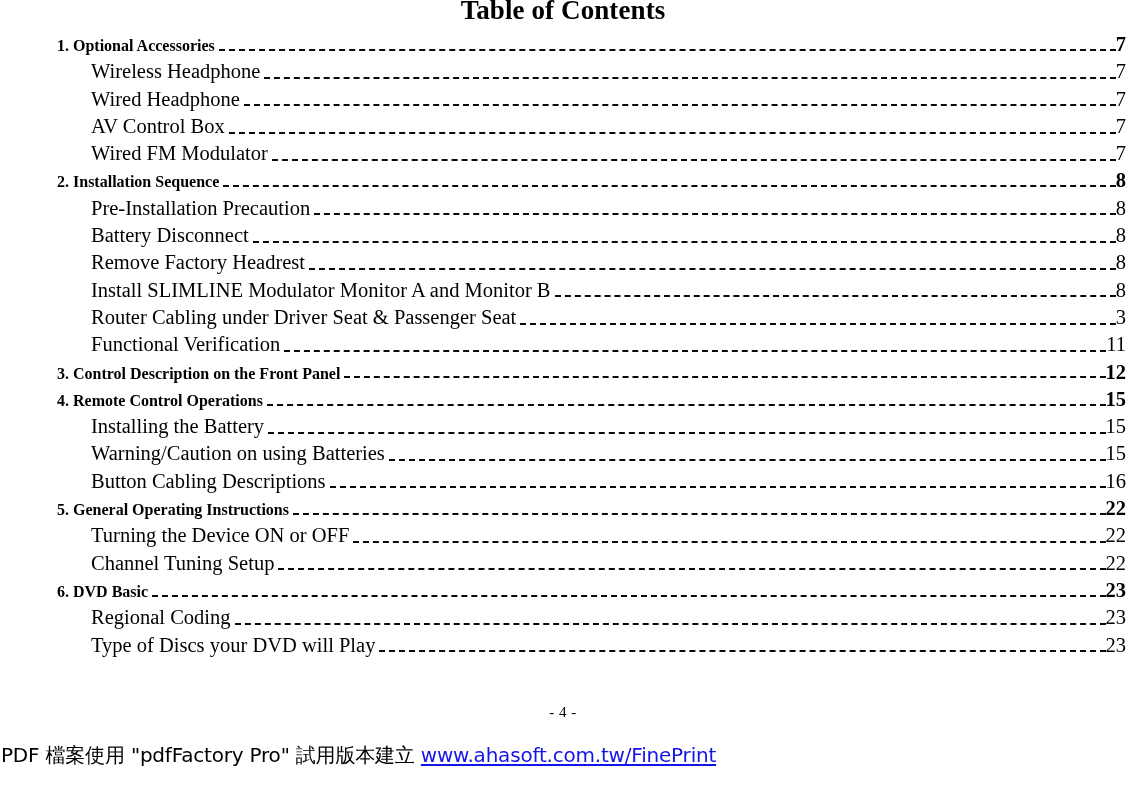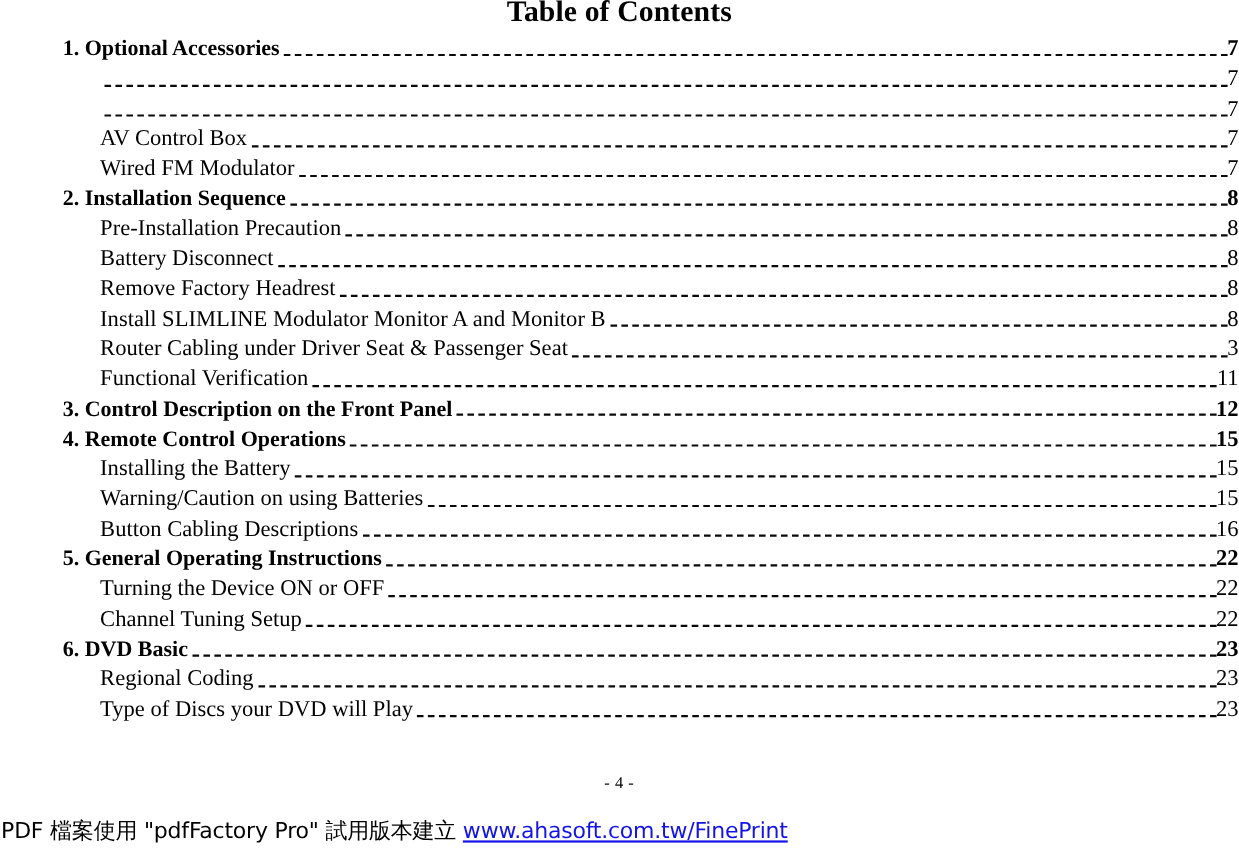--- a/index.html
+++ b/index.html
@@ -50,21 +50,21 @@
   .toc-row .label {
     flex: 0 0 auto;
     font-size: 20.5px;
   }
   
   .toc-row.level-1 {
     padding-left: 57px;
   }
   .toc-row.level-1 .label {
     font-weight: bold;
-    font-size: 20px;
+    font-size: 16px;
   }
   
   .toc-row.level-2 {
     padding-left: 91px;
   }
   .toc-row.level-2 .label {
     font-weight: normal;
   }
 
   
@@ -130,24 +130,26 @@
 
 <div class="page-title">Table of Contents</div>
 
 <div class="toc">
     <div class="toc-row level-1">
       <span class="label">1. Optional Accessories</span>
       <span class="leader"></span>
       <span class="page">7</span>
     </div>
     <div class="toc-row level-2">
-      <span class="leader"></span>
-      <span class="page">7</span>
-    </div>
-    <div class="toc-row level-2">
+      <span class="label">Wireless Headphone</span>
+      <span class="leader"></span>
+      <span class="page">7</span>
+    </div>
+    <div class="toc-row level-2">
+      <span class="label">Wired Headphone</span>
       <span class="leader"></span>
       <span class="page">7</span>
     </div>
     <div class="toc-row level-2">
       <span class="label">AV Control Box</span>
       <span class="leader"></span>
       <span class="page">7</span>
     </div>
     <div class="toc-row level-2">
       <span class="label">Wired FM Modulator</span>

